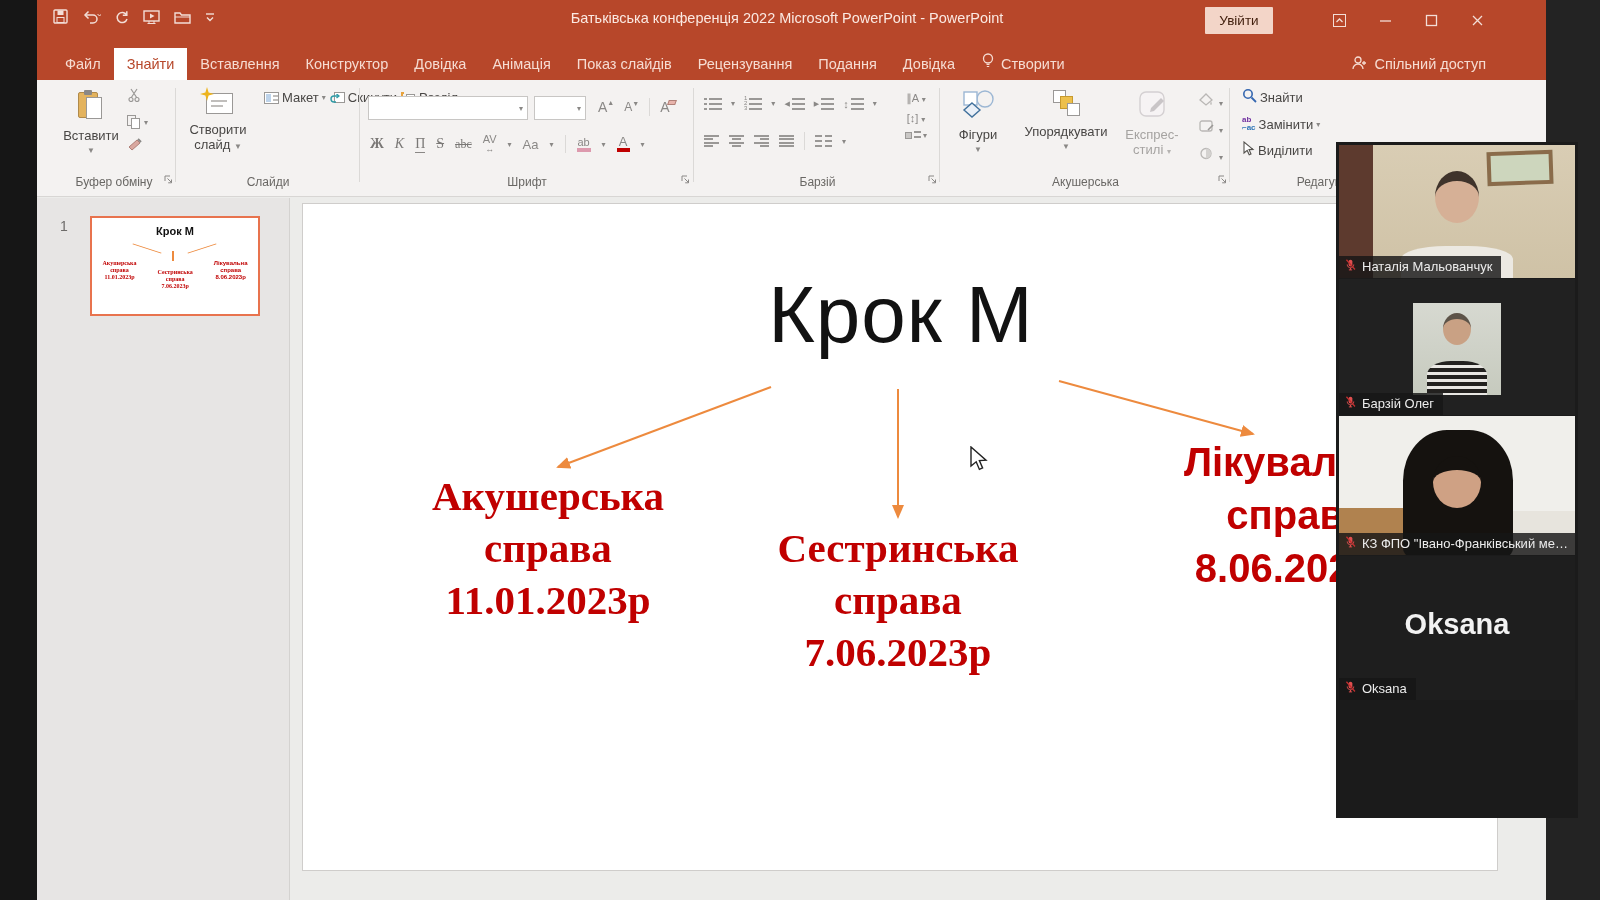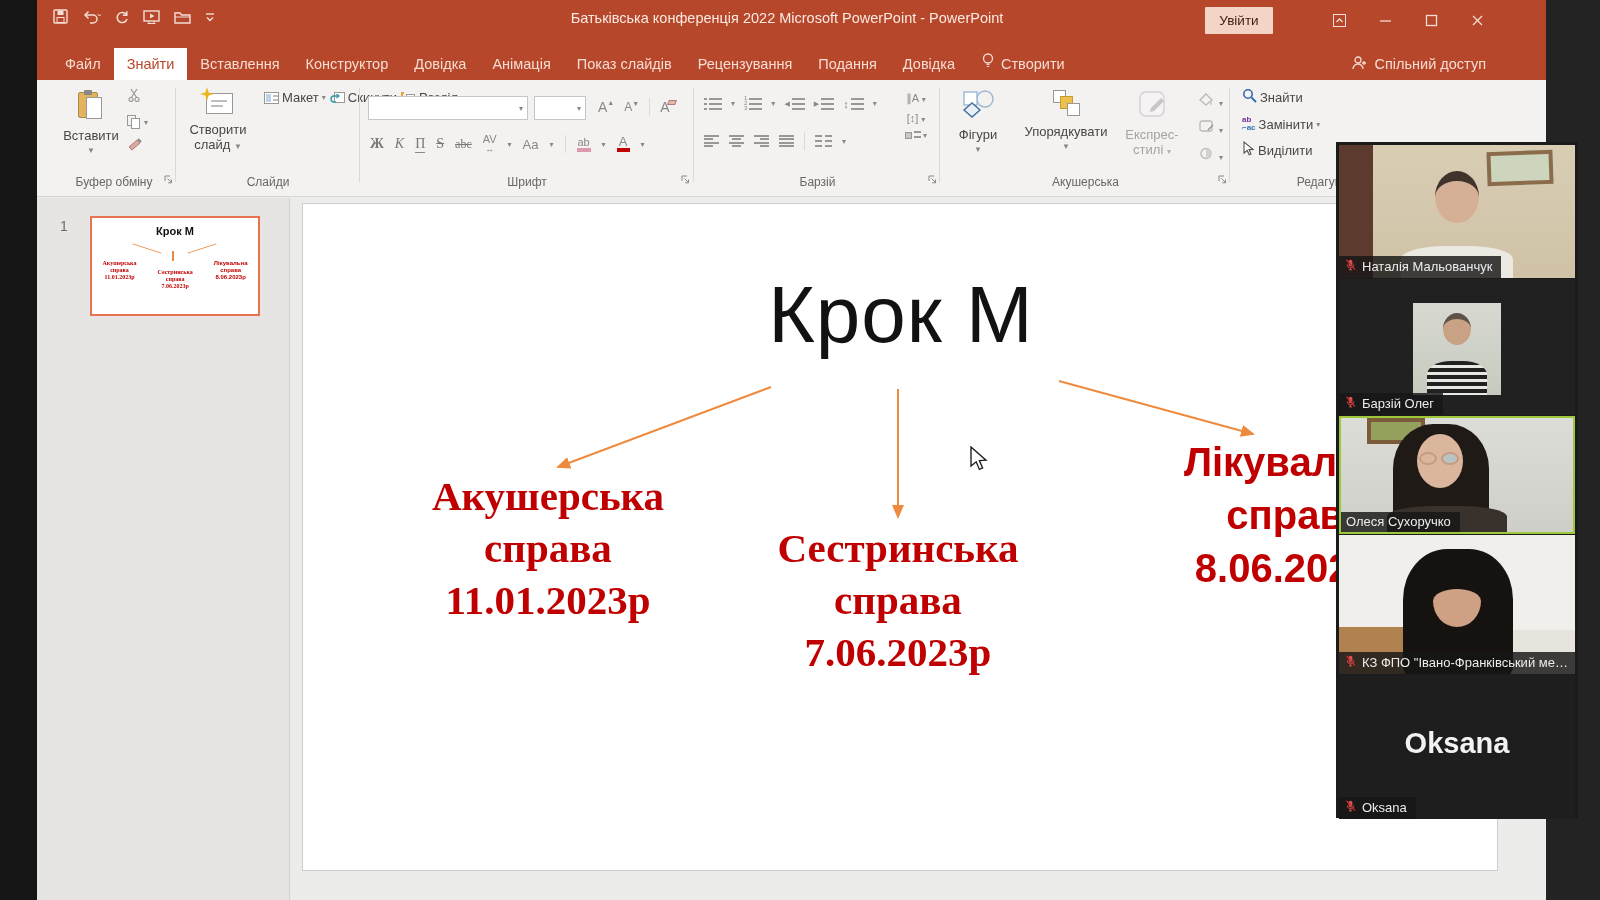--- a/index.html
+++ b/index.html
@@ -602,33 +602,20 @@
               <path d="M8 1.5 a2.3 2.3 0 0 1 2.3 2.3 v3.6 A2.3 2.3 0 0 1 8 9.7 a2.3 2.3 0 0 1 -2.3 -2.3 V3.8 A2.3 2.3 0 0 1 8 1.5 z" fill="#e04f4f"></path>
               <path d="M4 7.4 c0 2.3 1.8 4.1 4 4.1 s4 -1.8 4 -4.1" stroke="#e04f4f" fill="none" stroke-width="1.2"></path>
               <path d="M8 11.5 V14 M6 14 h4" stroke="#e04f4f" stroke-width="1.2"></path>
               <path d="M3 1.5 L13.5 13.5" stroke="#c03030" stroke-width="1.6"></path>
             </svg>
         </span>
         <span>Барзій Олег</span>
       </div>
     </div>
 
-    <div class="tile active" style="height:118px;">
-      <div class="video-art" style="background:linear-gradient(#dcdcd8,#cfcfca);">
-        <div style="position:absolute; left:26px; top:0; width:58px; height:26px; background:#94a05e; border:4px solid #7a5c3a;"></div>
-        <div style="position:absolute; left:52px; top:6px; width:96px; height:106px; background:#201a16; border-radius:42% 42% 8% 8%;"></div>
-        <div class="head" style="left:76px; top:16px; width:46px; height:54px; background:#d9b69c;"></div>
-        <div style="position:absolute; left:78px; top:34px; width:18px; height:13px; border:2px solid #c79a82; border-radius:50%;"></div>
-        <div style="position:absolute; left:100px; top:34px; width:18px; height:13px; border:2px solid #c79a82; border-radius:50%; background:#b8c4c2;"></div>
-        <div class="body-shape" style="left:46px; bottom:0; width:120px; height:26px; background:#39322c;"></div>
-      </div>
-      <div class="plabel">
-        <span>Олеся Сухоручко</span>
-      </div>
-    </div>
 
     <div class="tile" style="height:139px;">
       <div class="video-art" style="background:linear-gradient(#f0efeb 0 68%, #e7e4dd 68% 100%);">
         <div style="position:absolute; left:0; bottom:0; width:46%; height:34%; background:#b0824f;"></div>
         <div style="position:absolute; left:64px; top:14px; width:110px; height:126px; background:#15120f; border-radius:40% 40% 6% 6%;"></div>
         <div class="head" style="left:94px; top:40px; width:48px; height:52px; background:#cfa184; border-top:14px solid #15120f;"></div>
       </div>
       <div class="plabel">
         <span>
           <svg width="13" height="14" viewBox="0 0 16 16">

